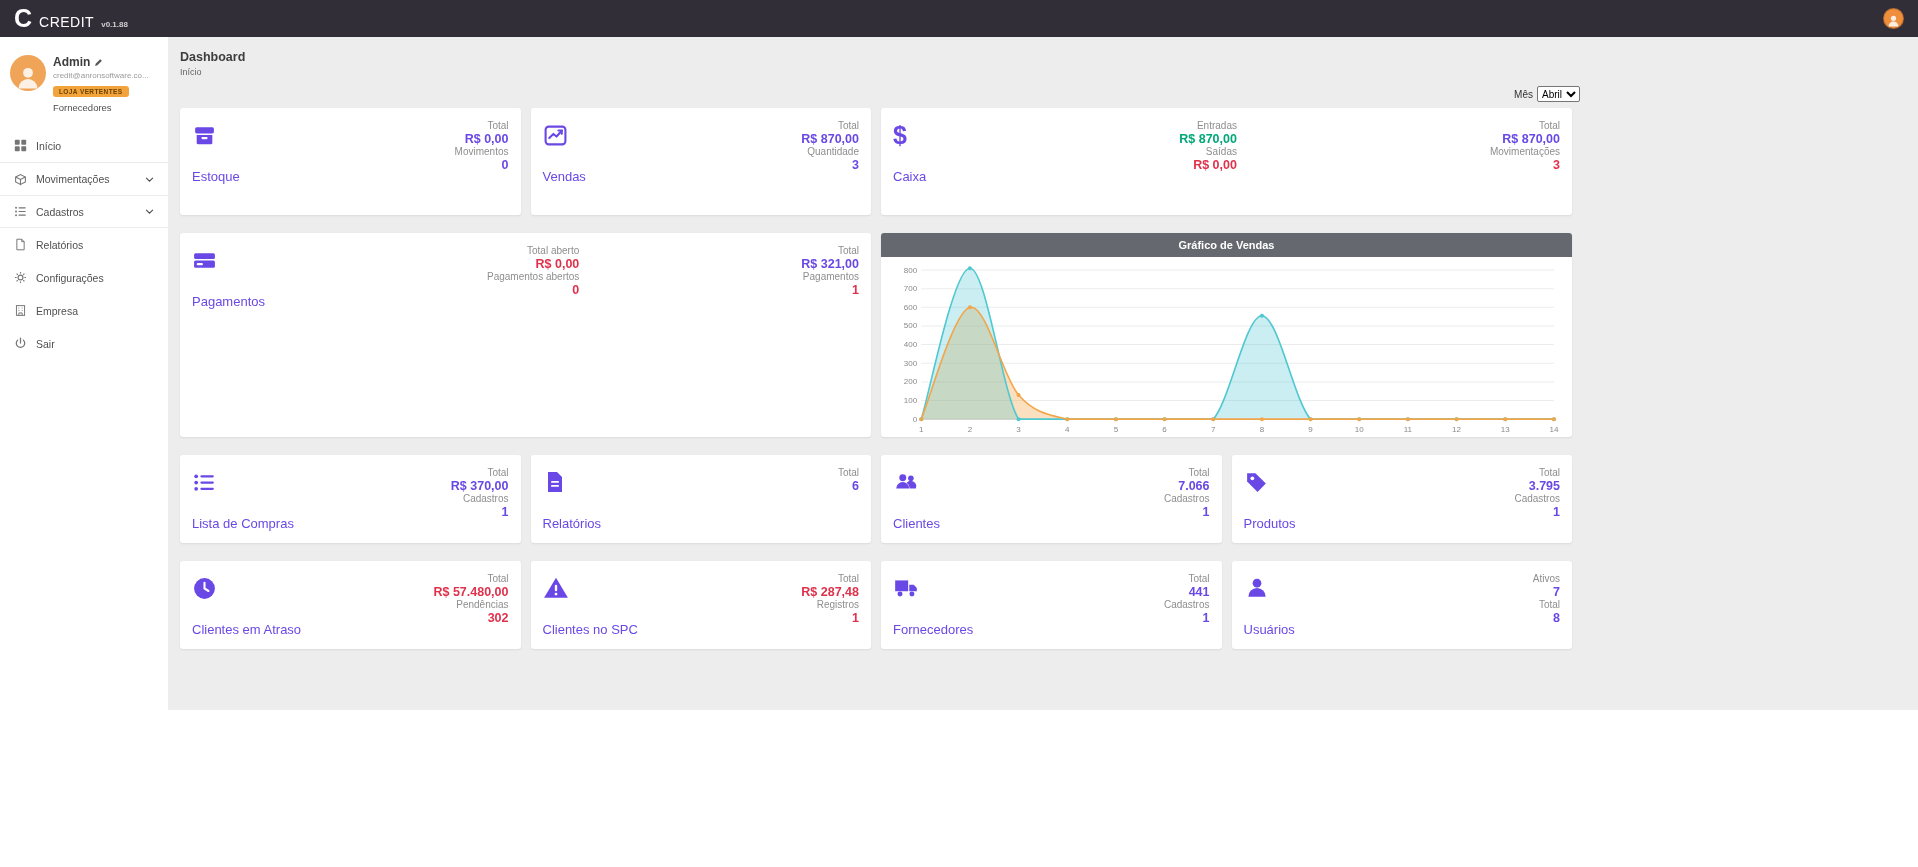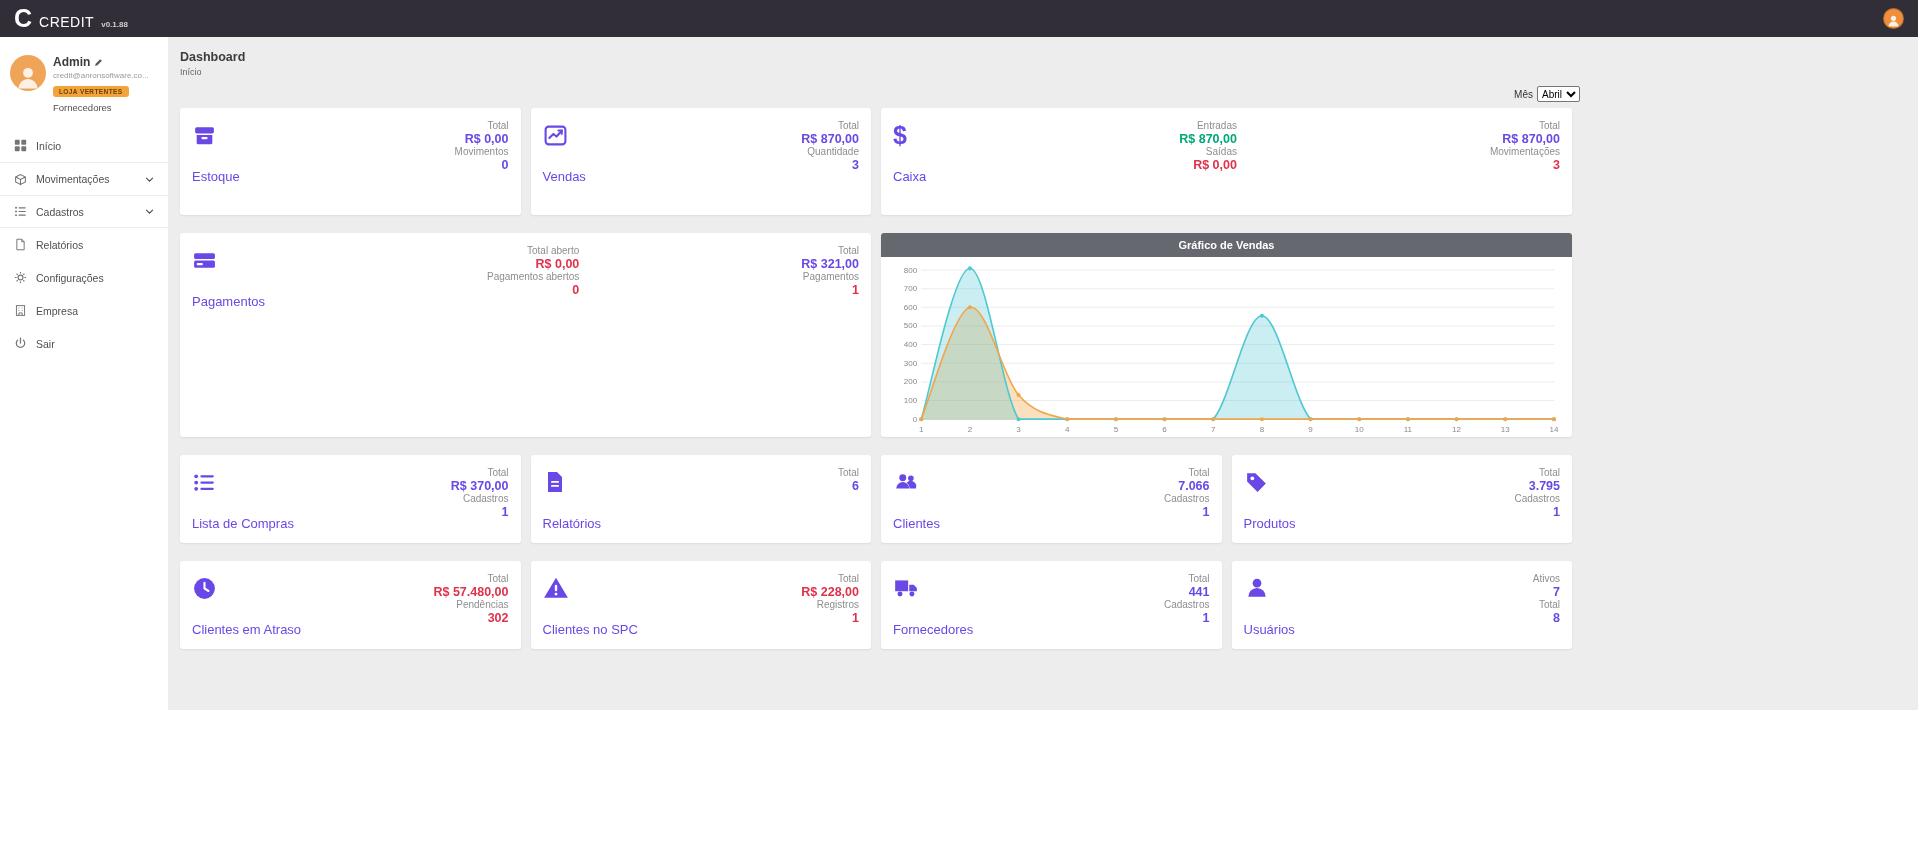--- a/index.html
+++ b/index.html
@@ -550,21 +550,21 @@
                     <rect x="10.9" y="9" width="2.2" height="6" rx="1.1" fill="#fff"></rect>
                     <circle cx="12" cy="17.6" r="1.3" fill="#fff"></circle>
                   </svg>
                 </span>
                 <span class="card-name">Clientes no SPC</span>
               </div>
               <div class="card-stats">
                 <div class="stat-col">
                   <div class="stat">
                     <div class="stat-label">Total</div>
-                    <div class="stat-value c-red">R$ 228,00</div>
+                    <div class="stat-value c-red">R$ 287,48</div>
                   </div>
                   <div class="stat">
                     <div class="stat-label">Registros</div>
                     <div class="stat-value c-red">1</div>
                   </div>
                 </div>
               </div>
             </div>
           </div>
           <div class="card">

